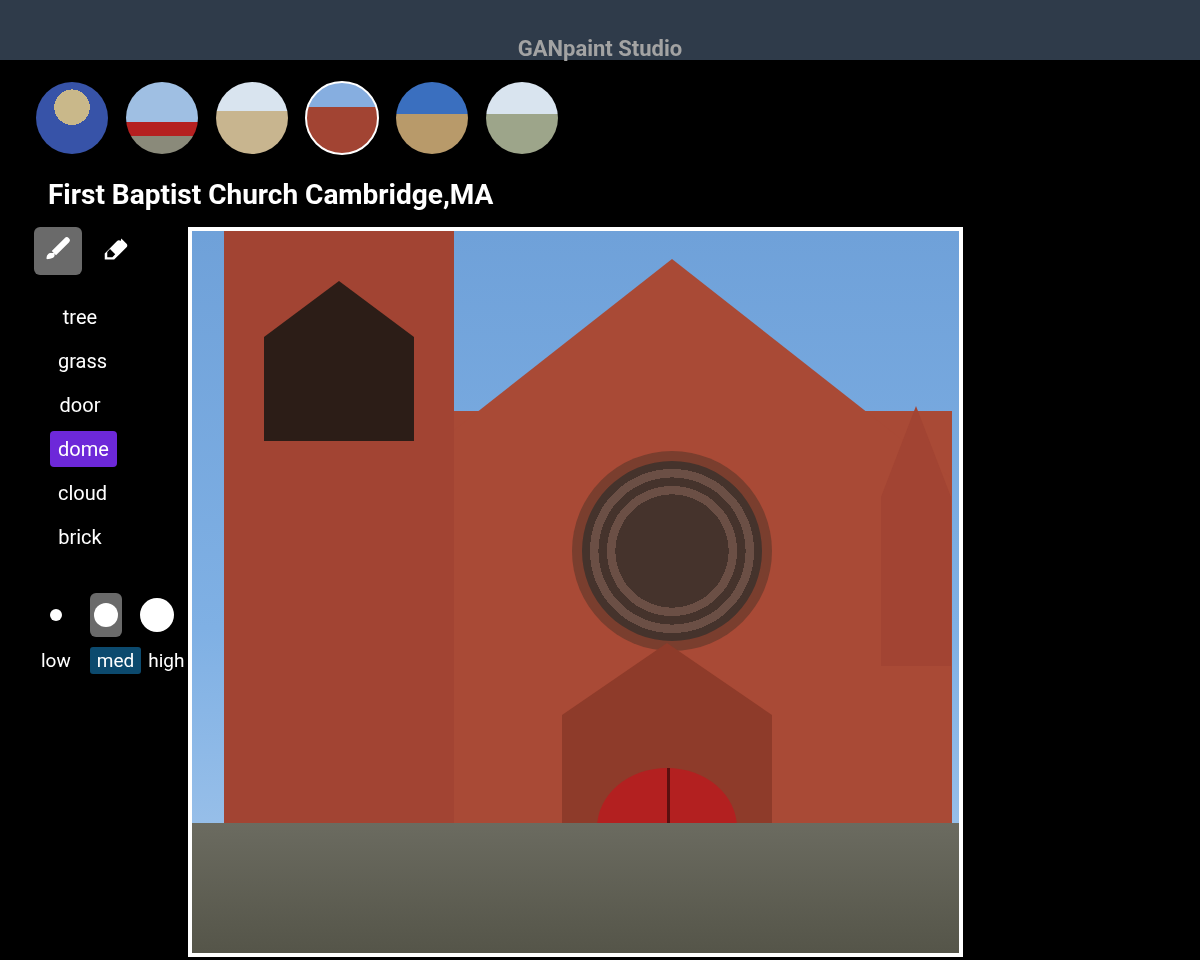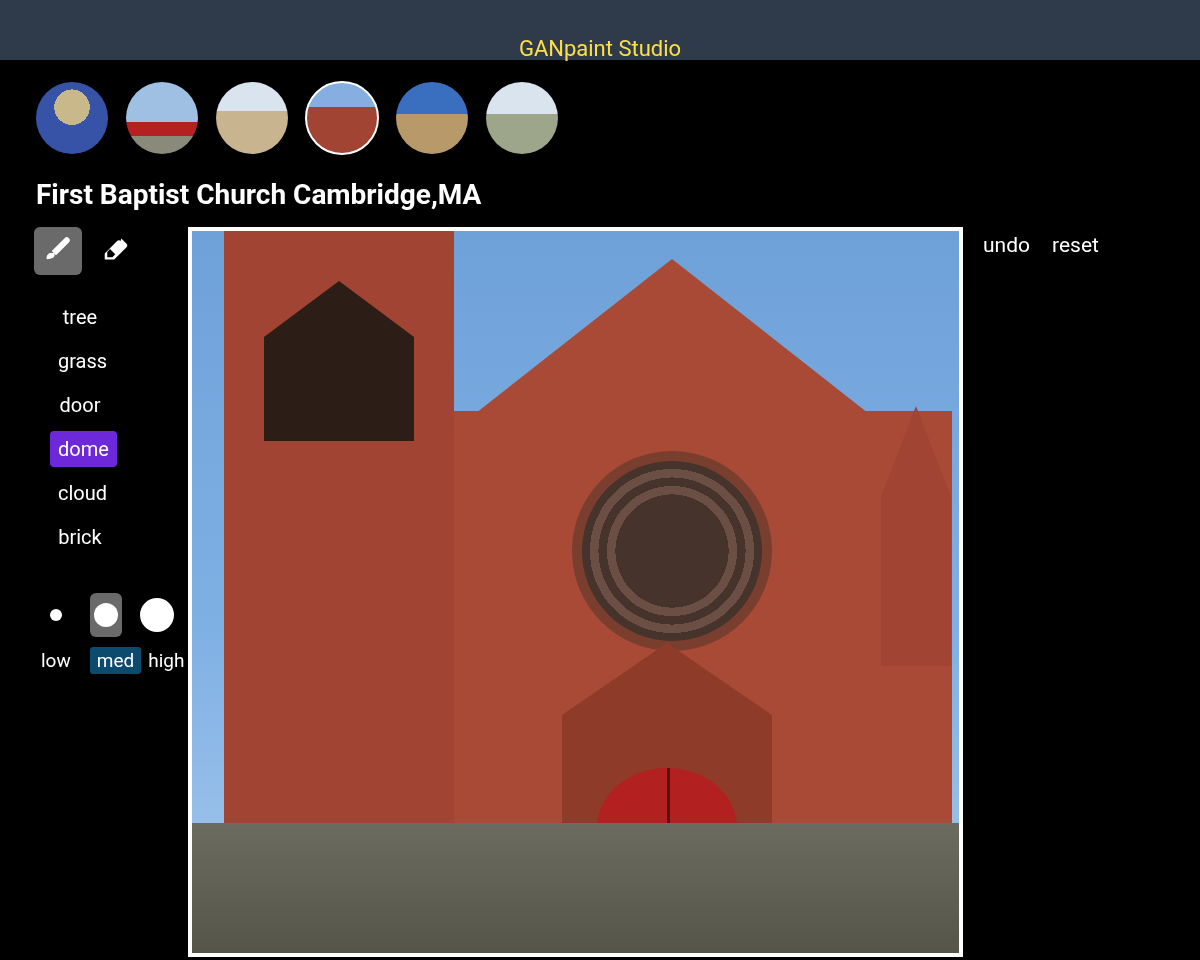--- a/index.html
+++ b/index.html
@@ -13,21 +13,21 @@
   }
   .header {
     height: 60px;
     background: #2f3b4a;
     display: flex;
     align-items: center;
     justify-content: center;
     gap: 18px;
     font-size: 22px;
   }
-  .header-title { font-weight: 400; color: #fde047; margin-top: 37px; }
+  .header-title { font-weight: 700; color: #a3a3a3; margin-top: 37px; }
   .header-subtitle { color: #c1c9d4; font-weight: 400; }
 
   .thumbs {
     display: flex;
     gap: 18px;
     padding: 22px 36px 8px;
   }
   .thumb {
     width: 72px;
     height: 72px;
@@ -36,21 +36,21 @@
     cursor: pointer;
     position: relative;
     flex: none;
     background: #333 center/cover no-repeat;
   }
   .thumb.selected { outline: 2.5px solid #fff; outline-offset: -1px; }
 
   .image-title {
     font-size: 28px;
     font-weight: 700;
-    padding: 16px 36px 14px;
+    padding: 16px 48px 14px;
   }
 
   .workspace {
     display: flex;
     padding: 0 24px;
   }
   .tools {
     width: 160px;
     flex: none;
     padding: 2px 10px;
@@ -220,18 +220,14 @@
       <div class="gable"></div>
       <div class="tower"></div>
       <div class="rose"></div>
       <div class="spire"></div>
       <div class="entry"></div>
       <div class="doors"></div>
       <div class="ground"></div>
     </div>
   </div>
 
-  <div class="actions">
-    <span class="action">undo</span>
-    <span class="action">reset</span>
-  </div>
 
 </div>
 
 </body></html>

